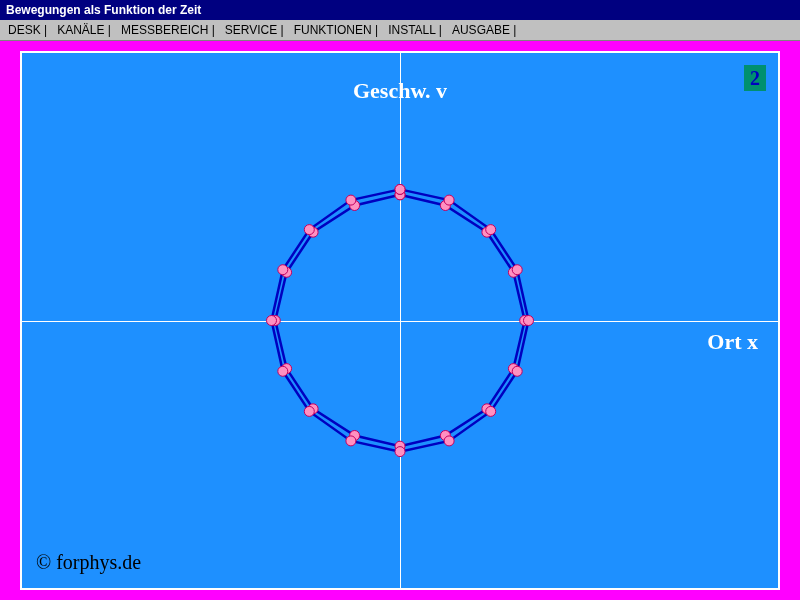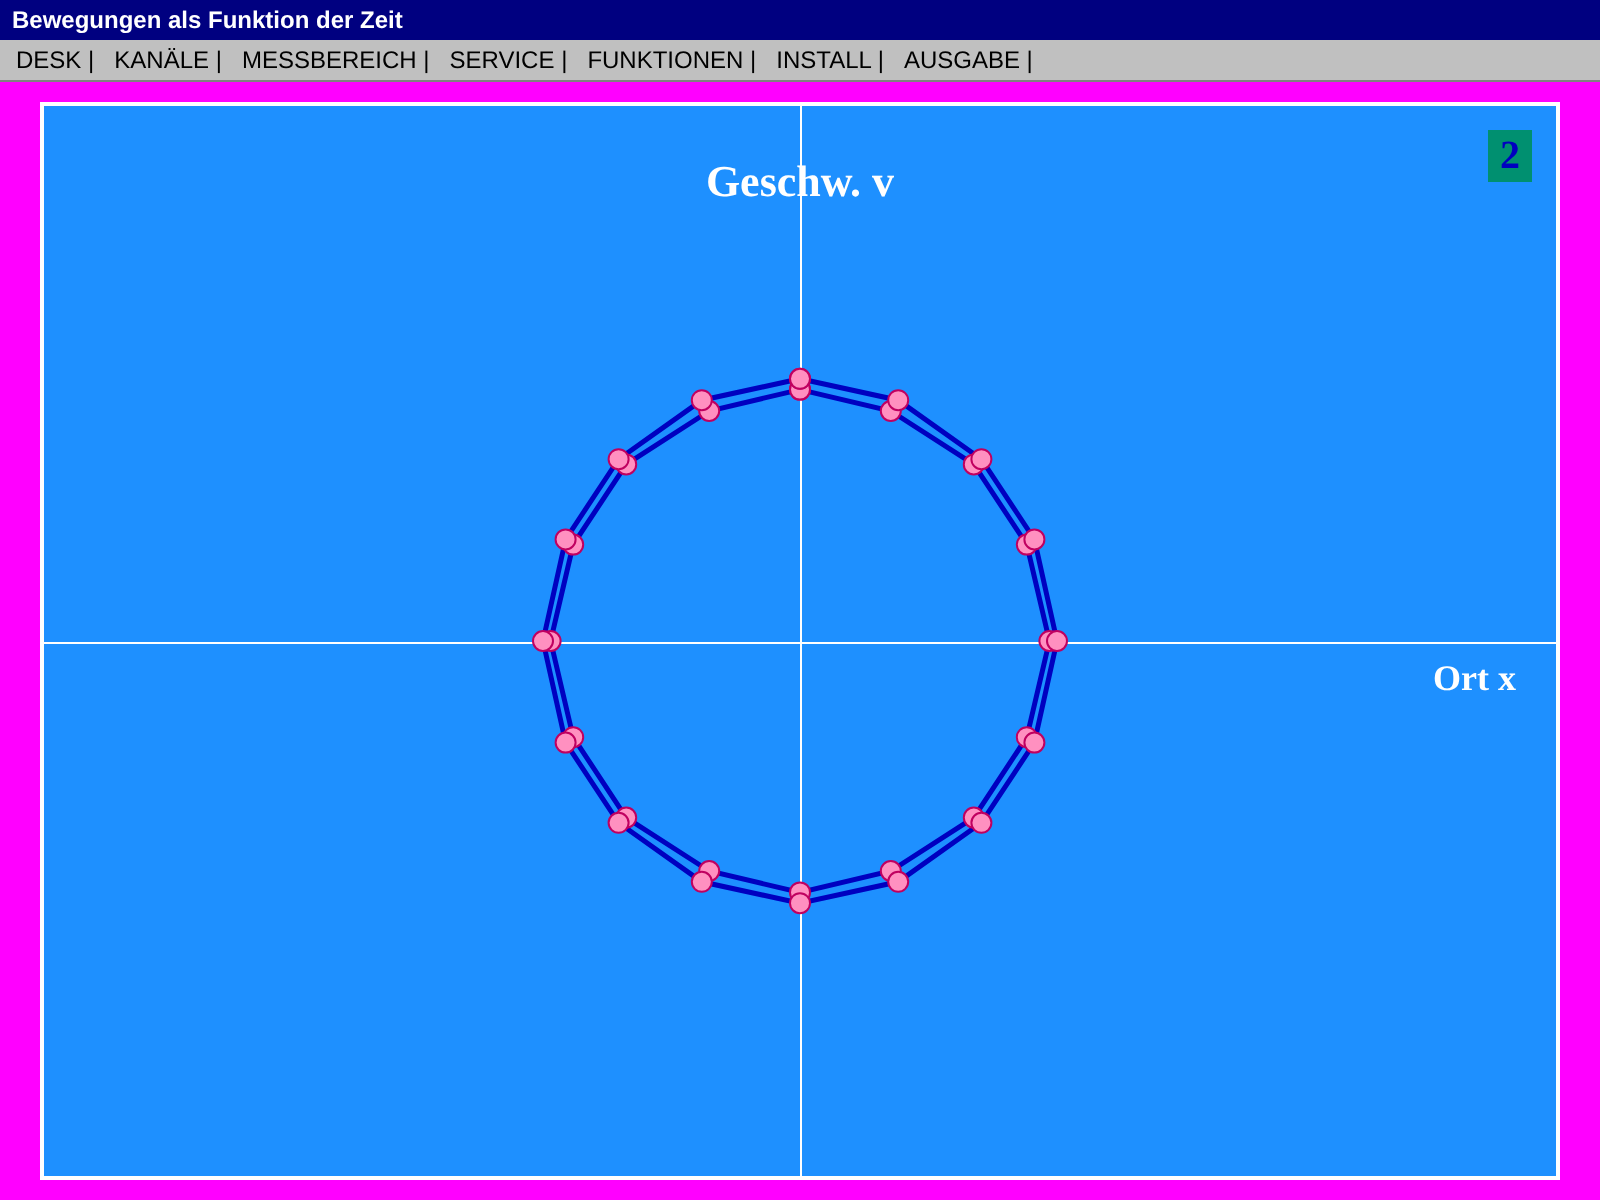--- a/index.html
+++ b/index.html
@@ -78,21 +78,21 @@
     font-size: 22px;
     font-family: "Times New Roman", serif;
   }
   .label-x {
     position: absolute;
     right: 20px;
     top: 50%;
     transform: translateY(8px);
     color: #ffffff;
     font-weight: bold;
-    font-size: 18px;
+    font-size: 22px;
     font-family: "Times New Roman", serif;
   }
   .copyright {
     position: absolute;
     left: 14px;
     bottom: 14px;
     color: #000000;
     font-size: 20px;
     font-family: "Times New Roman", serif;
   }
@@ -135,20 +135,21 @@
   <span class="menu-item">AUSGABE |</span>
 </div>
 
 <div class="plot-outer">
   <div class="plot-inner">
     <div class="axis-h"></div>
     <div class="axis-v"></div>
 
     <div class="label-y">Geschw. v</div>
     <div class="label-x">Ort x</div>
+    <div class="copyright">© forphys.de</div>
     <div class="badge">2</div>
 
     <svg class="plot-svg" viewBox="0 0 756 535">
       <g id="series-lines">
           <path d="M378.0 141.8 L423.4 152.5 L464.9 179.2 L491.4 219.3 L502.7 267.5 L491.4 315.6 L464.9 355.8 L423.4 382.5 L378.0 393.2 L332.6 382.5 L291.1 355.8 L264.6 315.6 L253.3 267.5 L264.6 219.3 L291.1 179.2 L332.6 152.5 L378.0 141.8 " fill="none" stroke="#0000c0" stroke-width="2.5"></path>
           <path d="M378.0 136.4 L427.1 147.1 L468.7 176.6 L495.2 216.7 L506.5 267.5 L495.2 318.3 L468.7 358.4 L427.1 387.9 L378.0 398.6 L328.9 387.9 L287.3 358.4 L260.8 318.3 L249.5 267.5 L260.8 216.7 L287.3 176.6 L328.9 147.1 L378.0 136.4 " fill="none" stroke="#0000c0" stroke-width="2.5"></path>
         </g>
       <g id="series-markers">
           <circle cx="378.0" cy="141.8" r="5" fill="#ff90c0" stroke="#c00060" stroke-width="1"></circle>
           <circle cx="423.4" cy="152.5" r="5" fill="#ff90c0" stroke="#c00060" stroke-width="1"></circle>

